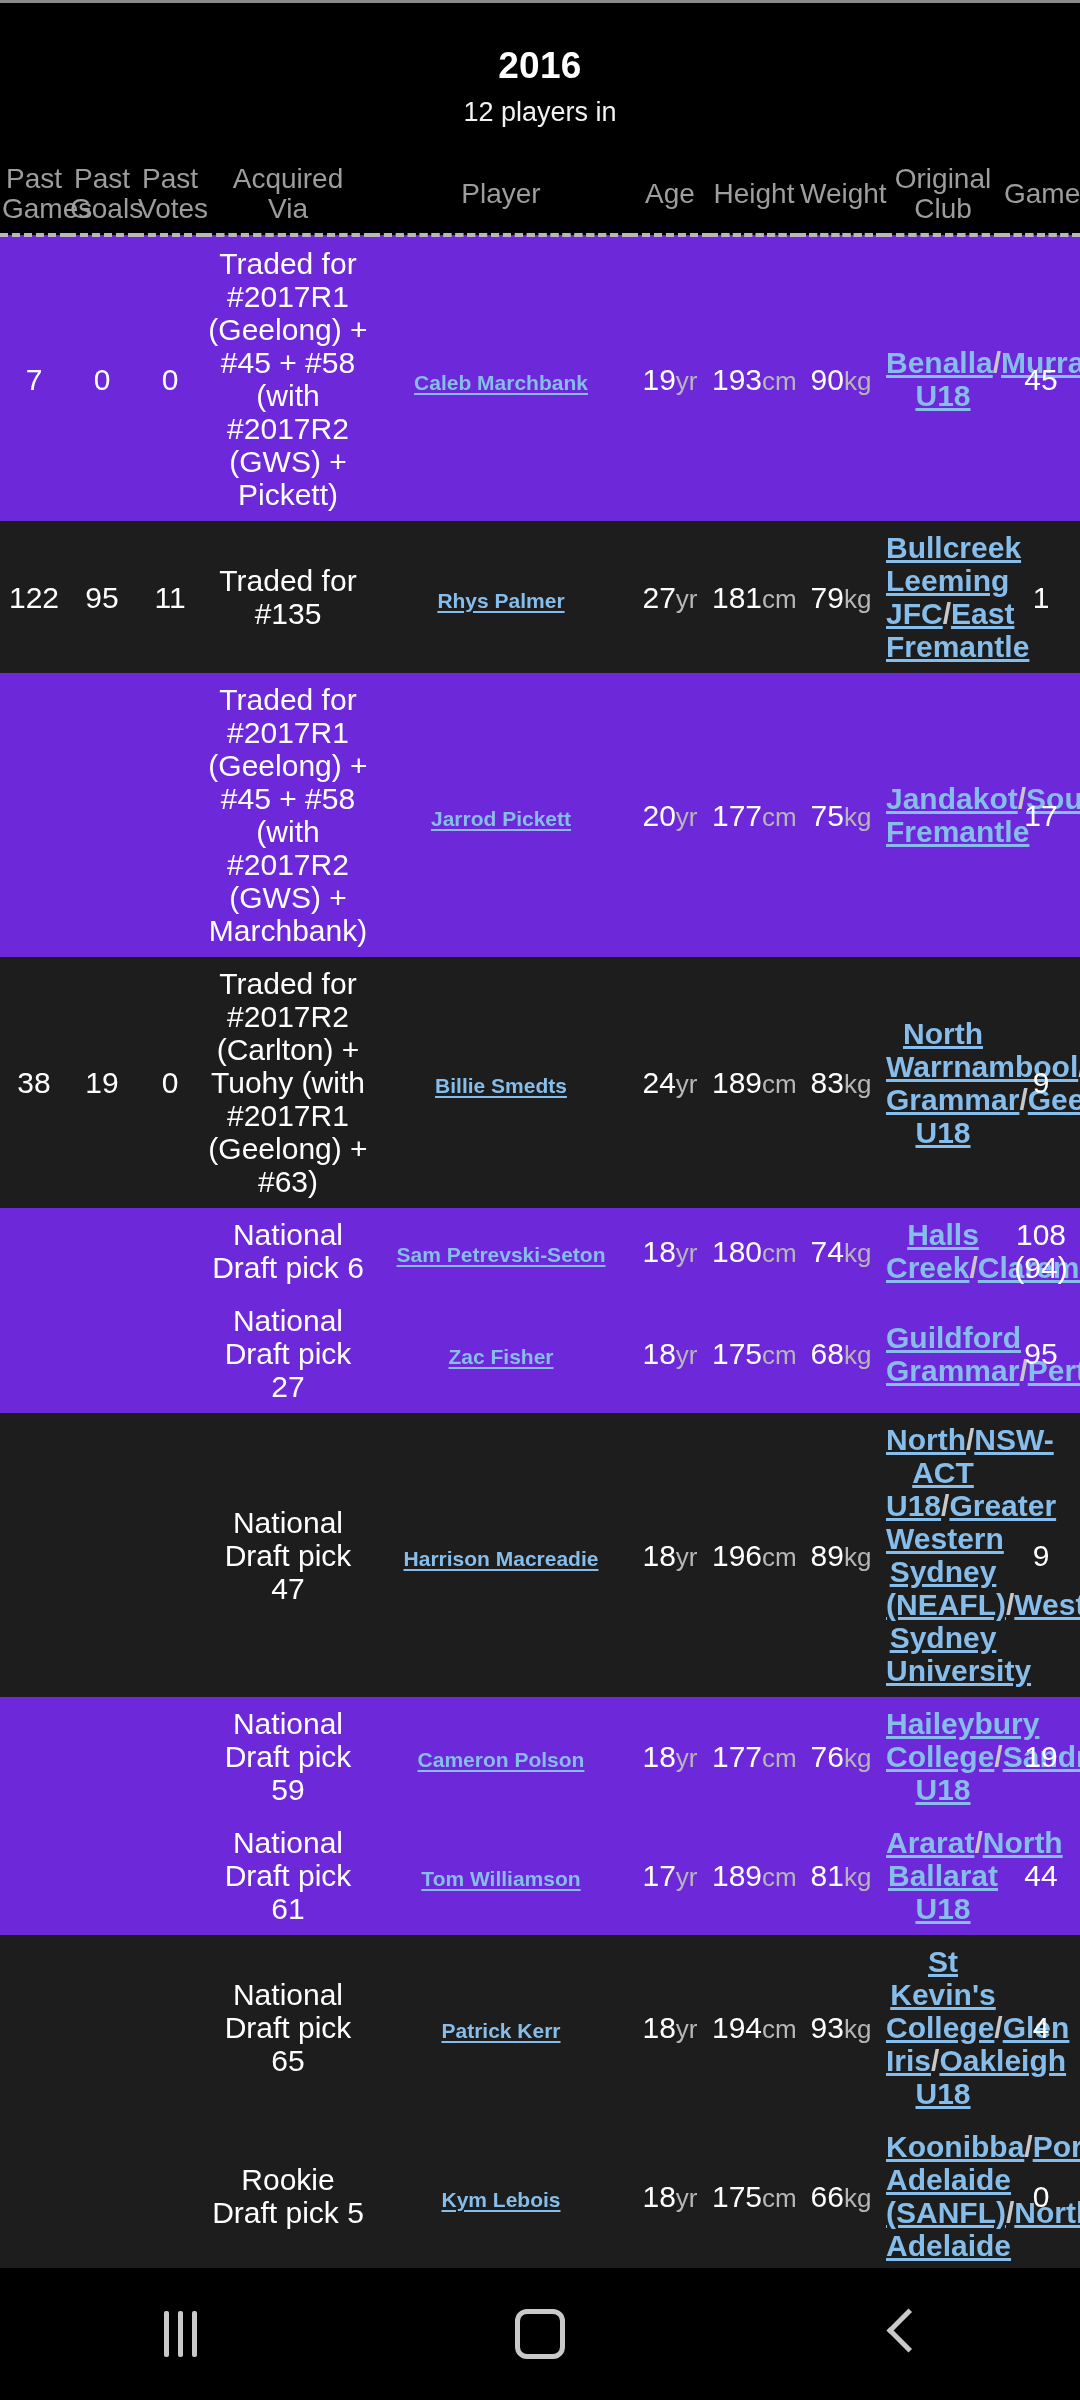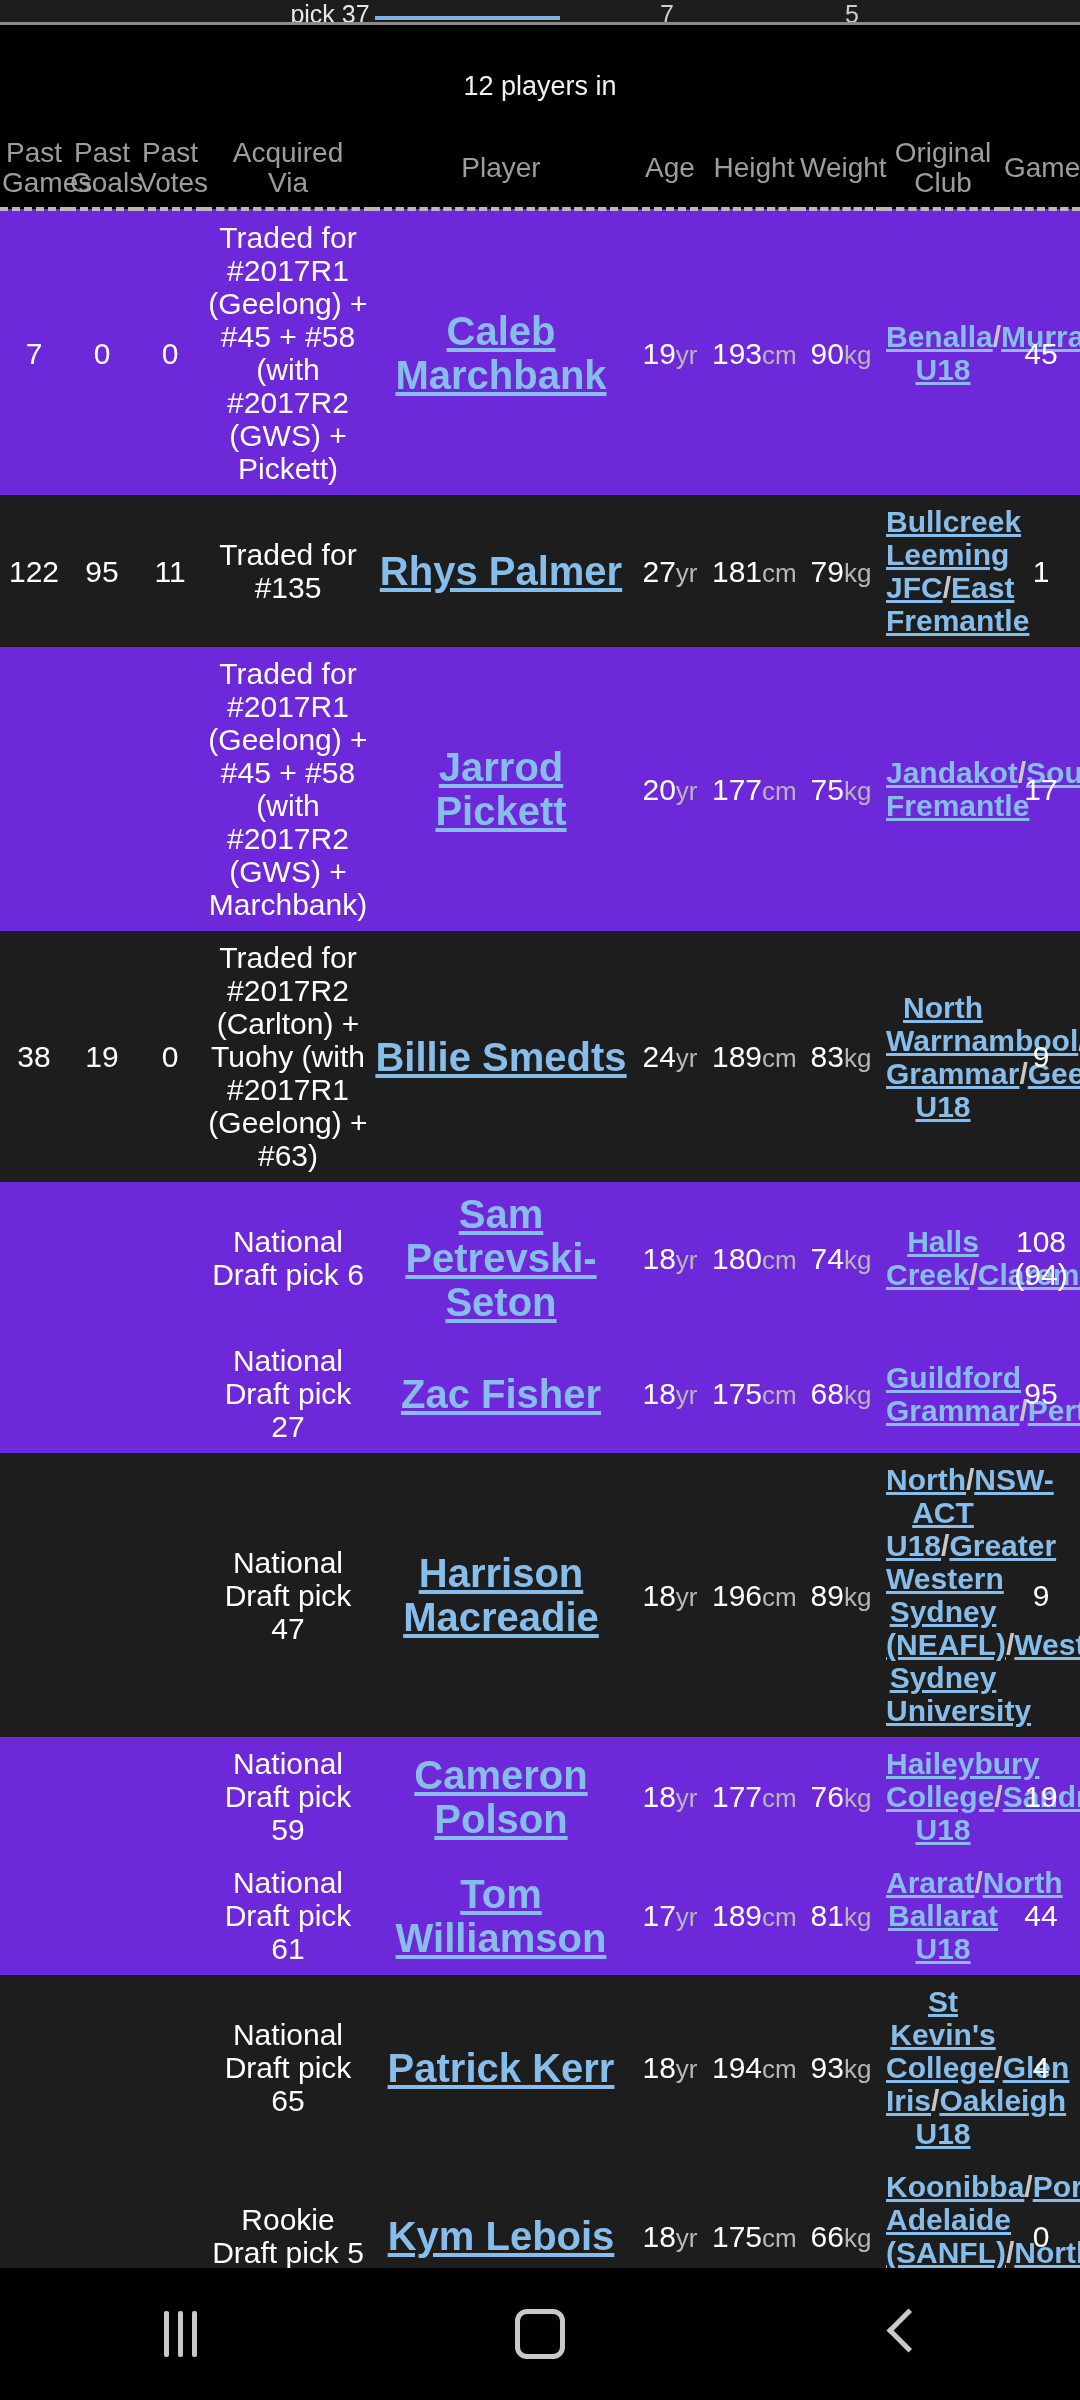--- a/index.html
+++ b/index.html
@@ -53,21 +53,21 @@
   table.tbl td{
     color:#ffffff; font-size:30px; text-align:center; vertical-align:middle;
     padding:10px 2px; line-height:1.1;
   }
   tr.r-dark td{ background:#1d1d1d; }
   tr.r-olive td{ background:#6d28d9; }
 
   td.c-num{ font-size:31px; }
   td.c-via{ font-size:26px; color:#f0f0f0; line-height:1.16; }
   td.c-player a{
-    color:#86bdea; font-size:40px; font-weight:bold;
+    color:#86bdea; font-size:21px; font-weight:bold;
     text-decoration:underline; text-underline-offset:3px;
   }
   td.c-age  .u{ color:#b7b7b7; font-size:26px; }
   td.c-age  .v{ font-size:30px; }
   td.c-club{ font-size:19px; line-height:1.22; text-align:left; padding-left:6px; padding-right:4px;}
   td.c-club a{ color:#86bdea; font-weight:bold; text-decoration:underline;margin-top:32px; }
   td.c-club .sl{ color:#c8c8c8; font-weight:bold; }
   td.c-games{ font-size:31px; }
 
   
@@ -99,33 +99,26 @@
   }
   .clip{ position:relative; width:1080px; height:2268px; overflow:hidden; }
 </style>
 </head>
 <body>
 
 <div class="screen">
 
   <div class="clip">
 
-    <div class="top-strip">
-      <div class="ts-inner">
-        <div class="ts-pick">pick 37</div>
-        <div class="ts-link"></div>
-        <div class="ts-a">7</div>
-        <div class="ts-b">5</div>
-      </div>
-    </div>
     <div class="strip-divider"></div>
 
     <div id="sections-host">
         <div class="section">
           <div class="sec-spacer"></div>
+          <div class="sec-title">2016</div>
           <div class="sec-sub">12 players in</div>
           <div class="head-gap"></div>
           <table class="tbl">
             <colgroup>
               <col class="w-pg">
               <col class="w-pgo">
               <col class="w-pv">
               <col class="w-via">
               <col class="w-player">
               <col class="w-age">

